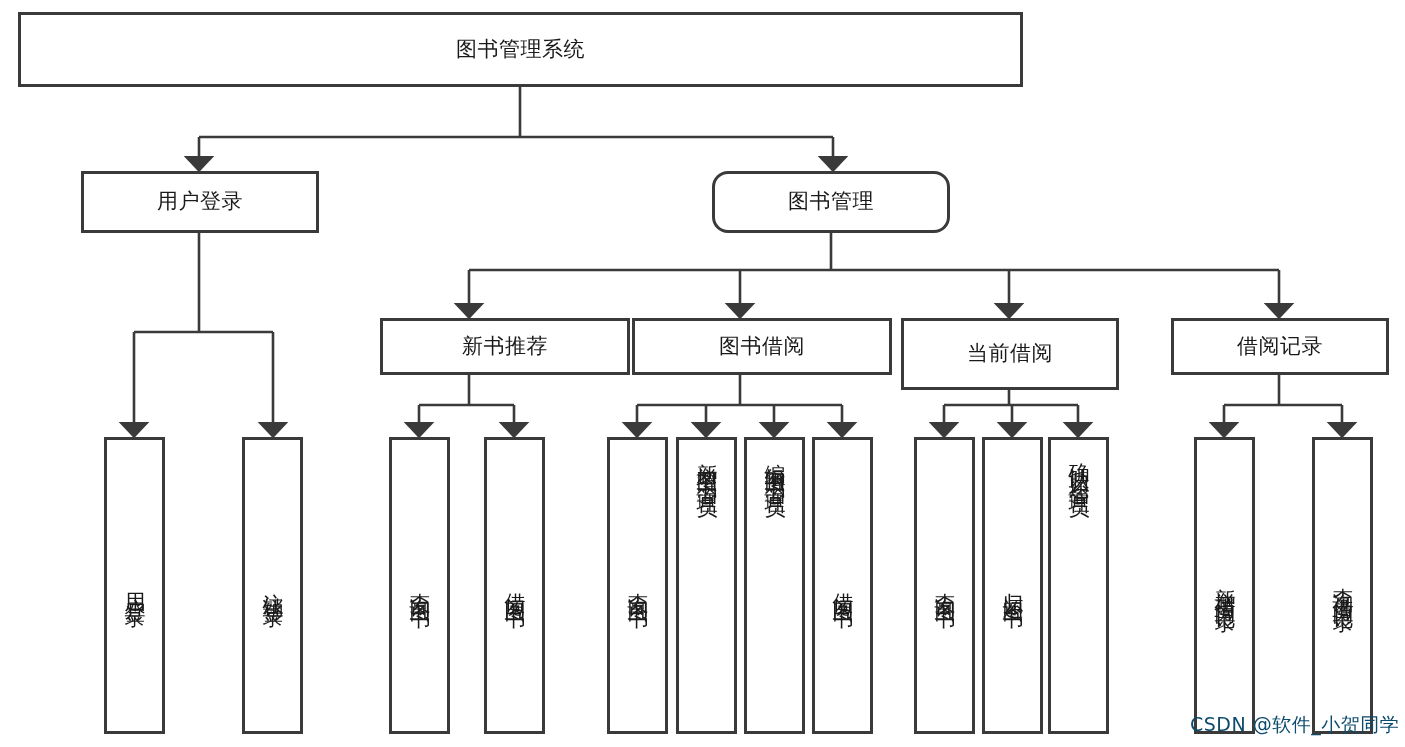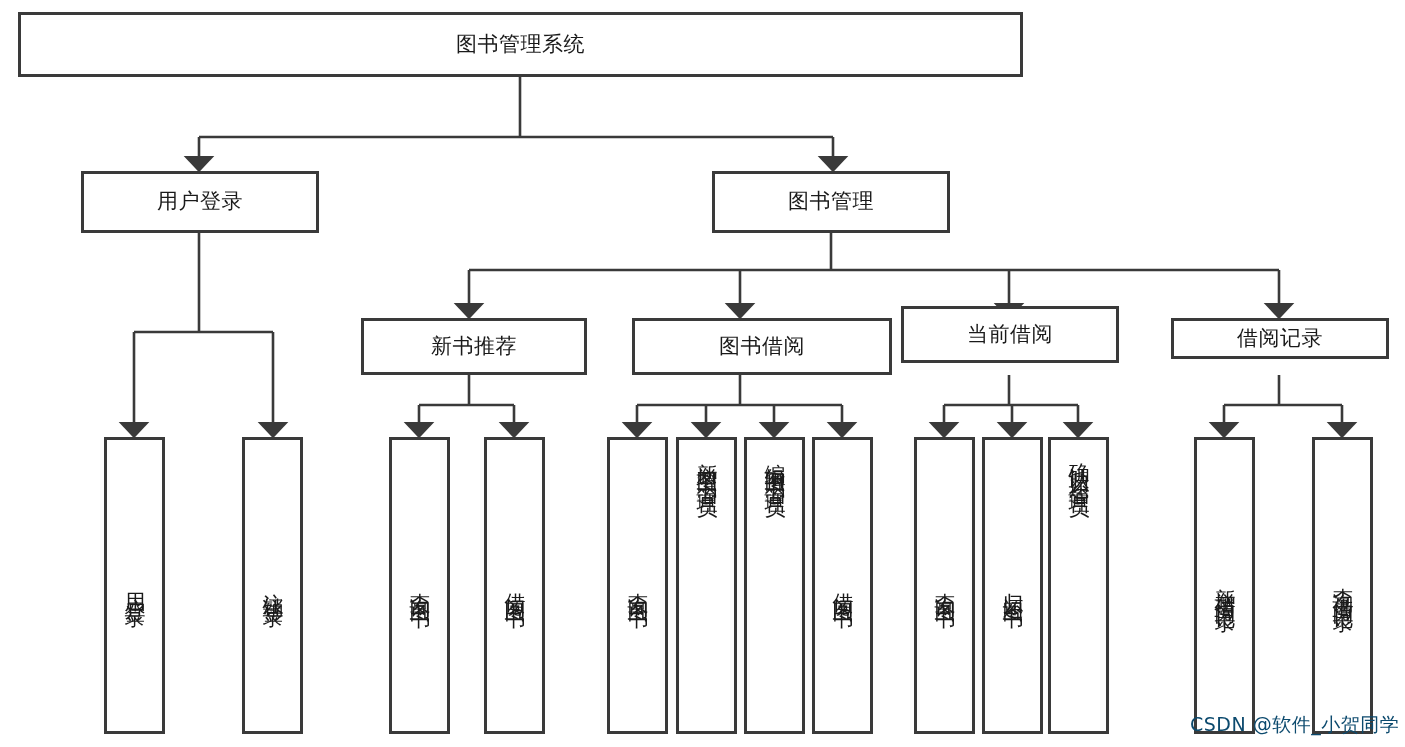--- a/index.html
+++ b/index.html
@@ -117,41 +117,41 @@
       <path d="M1012,405 L1012,430" marker-end="url(#arrowhead)"></path>
       <path d="M1078,405 L1078,430" marker-end="url(#arrowhead)"></path>
 
       <path d="M1279,375 L1279,405"></path>
       <path d="M1224,405 L1342,405"></path>
       <path d="M1224,405 L1224,430" marker-end="url(#arrowhead)"></path>
       <path d="M1342,405 L1342,430" marker-end="url(#arrowhead)"></path>
     </g>
   </svg>
 
-  <div class="node-box" style="left:18px; top:12px; width:1005px; height:65px;">
+  <div class="node-box" style="left:18px; top:12px; width:1005px; height:75px;">
     <span class="node-label-h">图书管理系统</span>
   </div>
 
   <div class="node-box" style="left:81px; top:171px; width:238px; height:62px;">
     <span class="node-label-h">用户登录</span>
   </div>
-  <div class="node-box" style="left:712px; top:171px; width:238px; height:62px;">
+  <div class="node-box" style="left:712px; top:171px; width:238px; height:62px;border-radius:16px;">
     <span class="node-label-h">图书管理</span>
   </div>
 
-  <div class="node-box" style="left:361px; top:318px; width:226px; height:57px;">
+  <div class="node-box" style="left:380px; top:318px; width:250px; height:57px;">
     <span class="node-label-h">新书推荐</span>
   </div>
   <div class="node-box" style="left:632px; top:318px; width:260px; height:57px;">
     <span class="node-label-h">图书借阅</span>
   </div>
-  <div class="node-box" style="left:901px; top:306px; width:218px; height:57px;">
+  <div class="node-box" style="left:901px; top:318px; width:218px; height:72px;">
     <span class="node-label-h">当前借阅</span>
   </div>
-  <div class="node-box" style="left:1171px; top:318px; width:218px; height:41px;">
+  <div class="node-box" style="left:1171px; top:318px; width:218px; height:57px;">
     <span class="node-label-h">借阅记录</span>
   </div>
 
   <div class="node-box vert centered" style="left:104px; top:437px; width:61px; height:297px;">
     <span class="node-label-v">用户登录</span>
   </div>
   <div class="node-box vert centered" style="left:242px; top:437px; width:61px; height:297px;">
     <span class="node-label-v">注销登录</span>
   </div>
 

